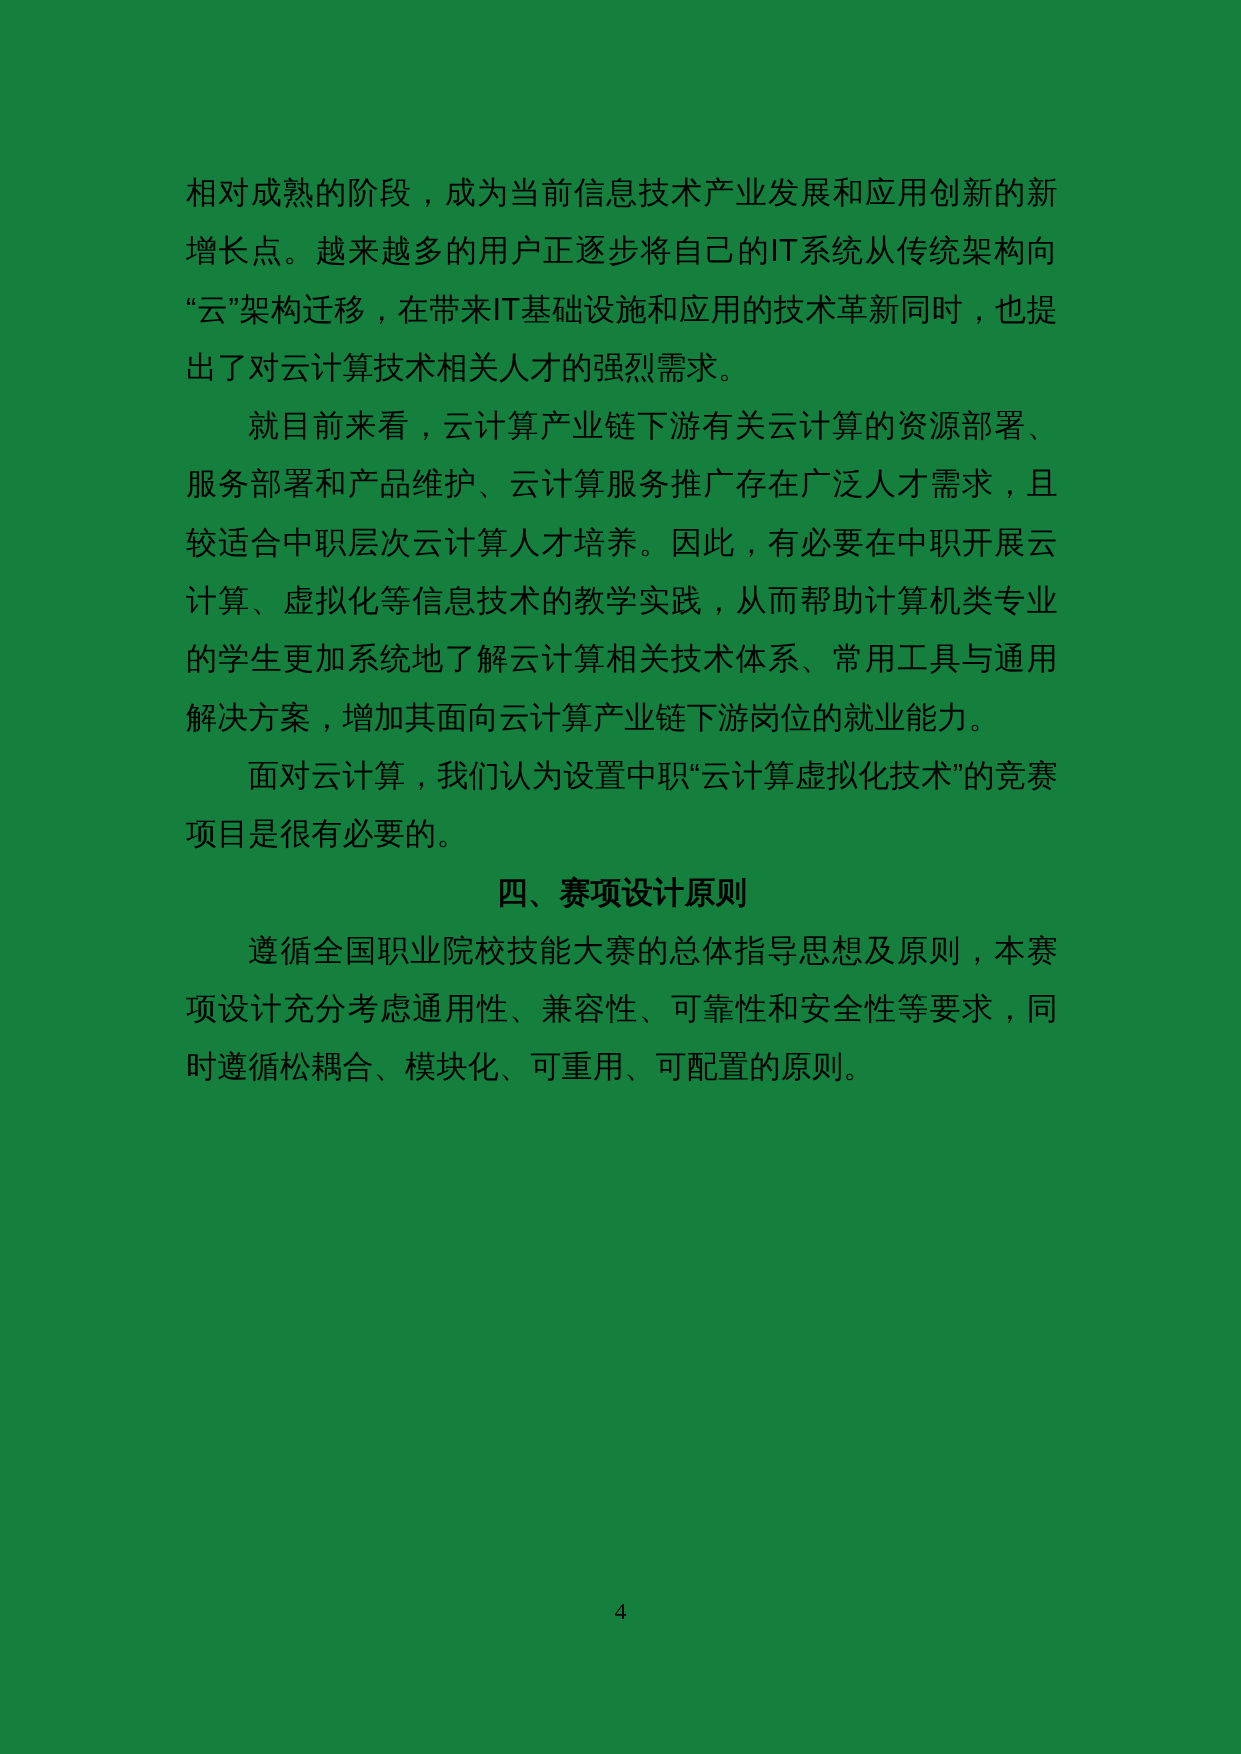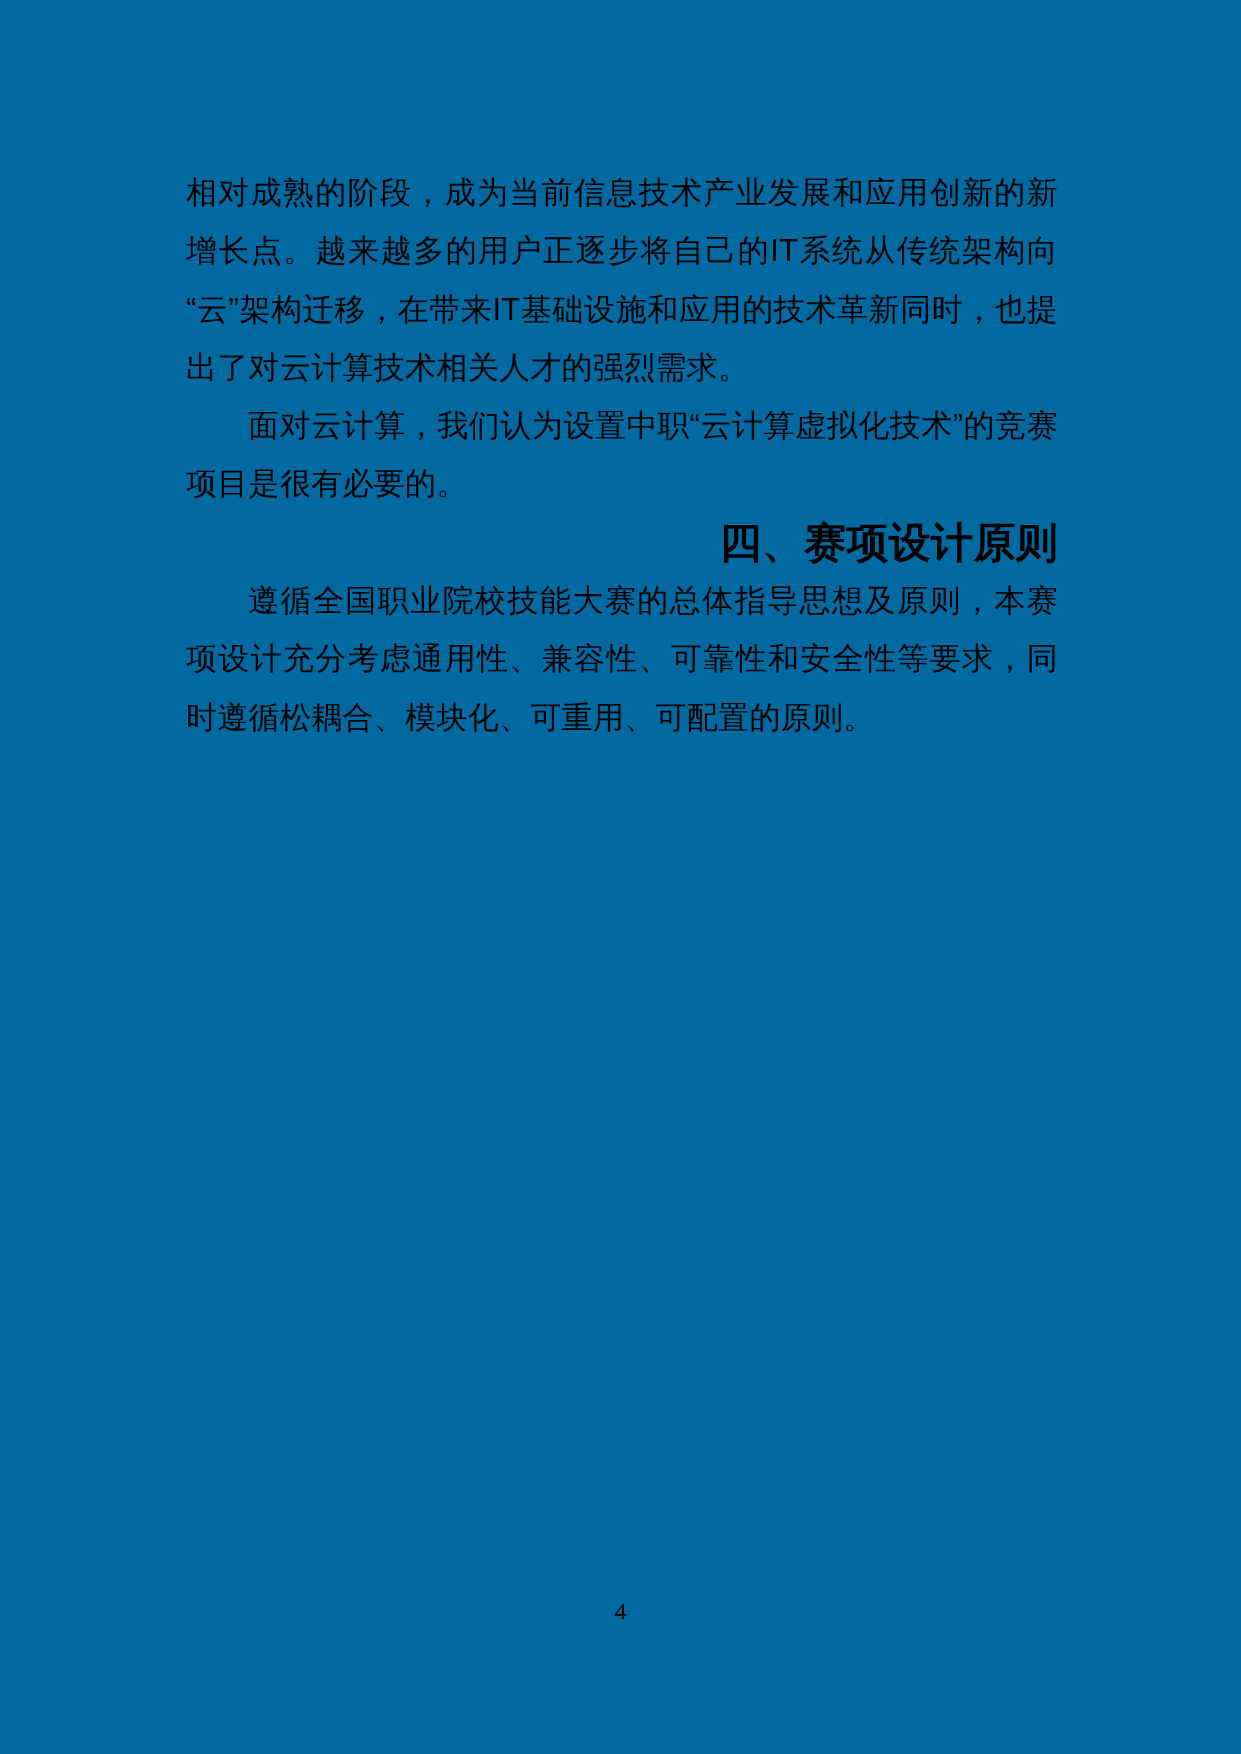--- a/index.html
+++ b/index.html
@@ -6,21 +6,21 @@
   html, body {
     margin: 0;
     padding: 0;
     background: #808080;
   }
   .page {
     position: relative;
     width: 1241px;
     height: 1754px;
     margin: 0 auto;
-    background: #0369a1;
+    background: #15803d;
     overflow: hidden;
     font-family: "Liberation Sans", "DejaVu Sans", sans-serif;
   }
   .doc-body {
     position: absolute;
     left: 186px;
     top: 164px;
     width: 872px;
     color: #000000;
     font-size: 31px;
@@ -33,24 +33,24 @@
     margin: 0;
     padding: 0;
     text-indent: 2em;
   }
   .para.no-indent {
     text-indent: 0;
   }
   .heading {
     margin: 0;
     padding: 0;
-    font-size: 42px;
+    font-size: 31px;
     line-height: 58.3px;
     font-weight: bold;
-    text-align: right;
+    text-align: center;
     text-indent: 0;
   }
   .page-footer {
     position: absolute;
     left: 0;
     right: 0;
     top: 1596px;
     text-align: center;
   }
   .page-number {
@@ -60,20 +60,21 @@
     color: #000000;
   }
 </style>
 </head>
 <body>
 
 <div class="page">
 
   <div class="doc-body">
     <p class="para no-indent">相对成熟的阶段，成为当前信息技术产业发展和应用创新的新增长点。越来越多的用户正逐步将自己的IT系统从传统架构向“云”架构迁移，在带来IT基础设施和应用的技术革新同时，也提出了对云计算技术相关人才的强烈需求。</p>
+    <p class="para">就目前来看，云计算产业链下游有关云计算的资源部署、服务部署和产品维护、云计算服务推广存在广泛人才需求，且较适合中职层次云计算人才培养。因此，有必要在中职开展云计算、虚拟化等信息技术的教学实践，从而帮助计算机类专业的学生更加系统地了解云计算相关技术体系、常用工具与通用解决方案，增加其面向云计算产业链下游岗位的就业能力。</p>
     <p class="para">面对云计算，我们认为设置中职“云计算虚拟化技术”的竞赛项目是很有必要的。</p>
     <h2 class="heading">四、赛项设计原则</h2>
     <p class="para">遵循全国职业院校技能大赛的总体指导思想及原则，本赛项设计充分考虑通用性、兼容性、可靠性和安全性等要求，同时遵循松耦合、模块化、可重用、可配置的原则。</p>
   </div>
 
   <div class="page-footer">
     <span class="page-number">4</span>
   </div>
 
 </div>

